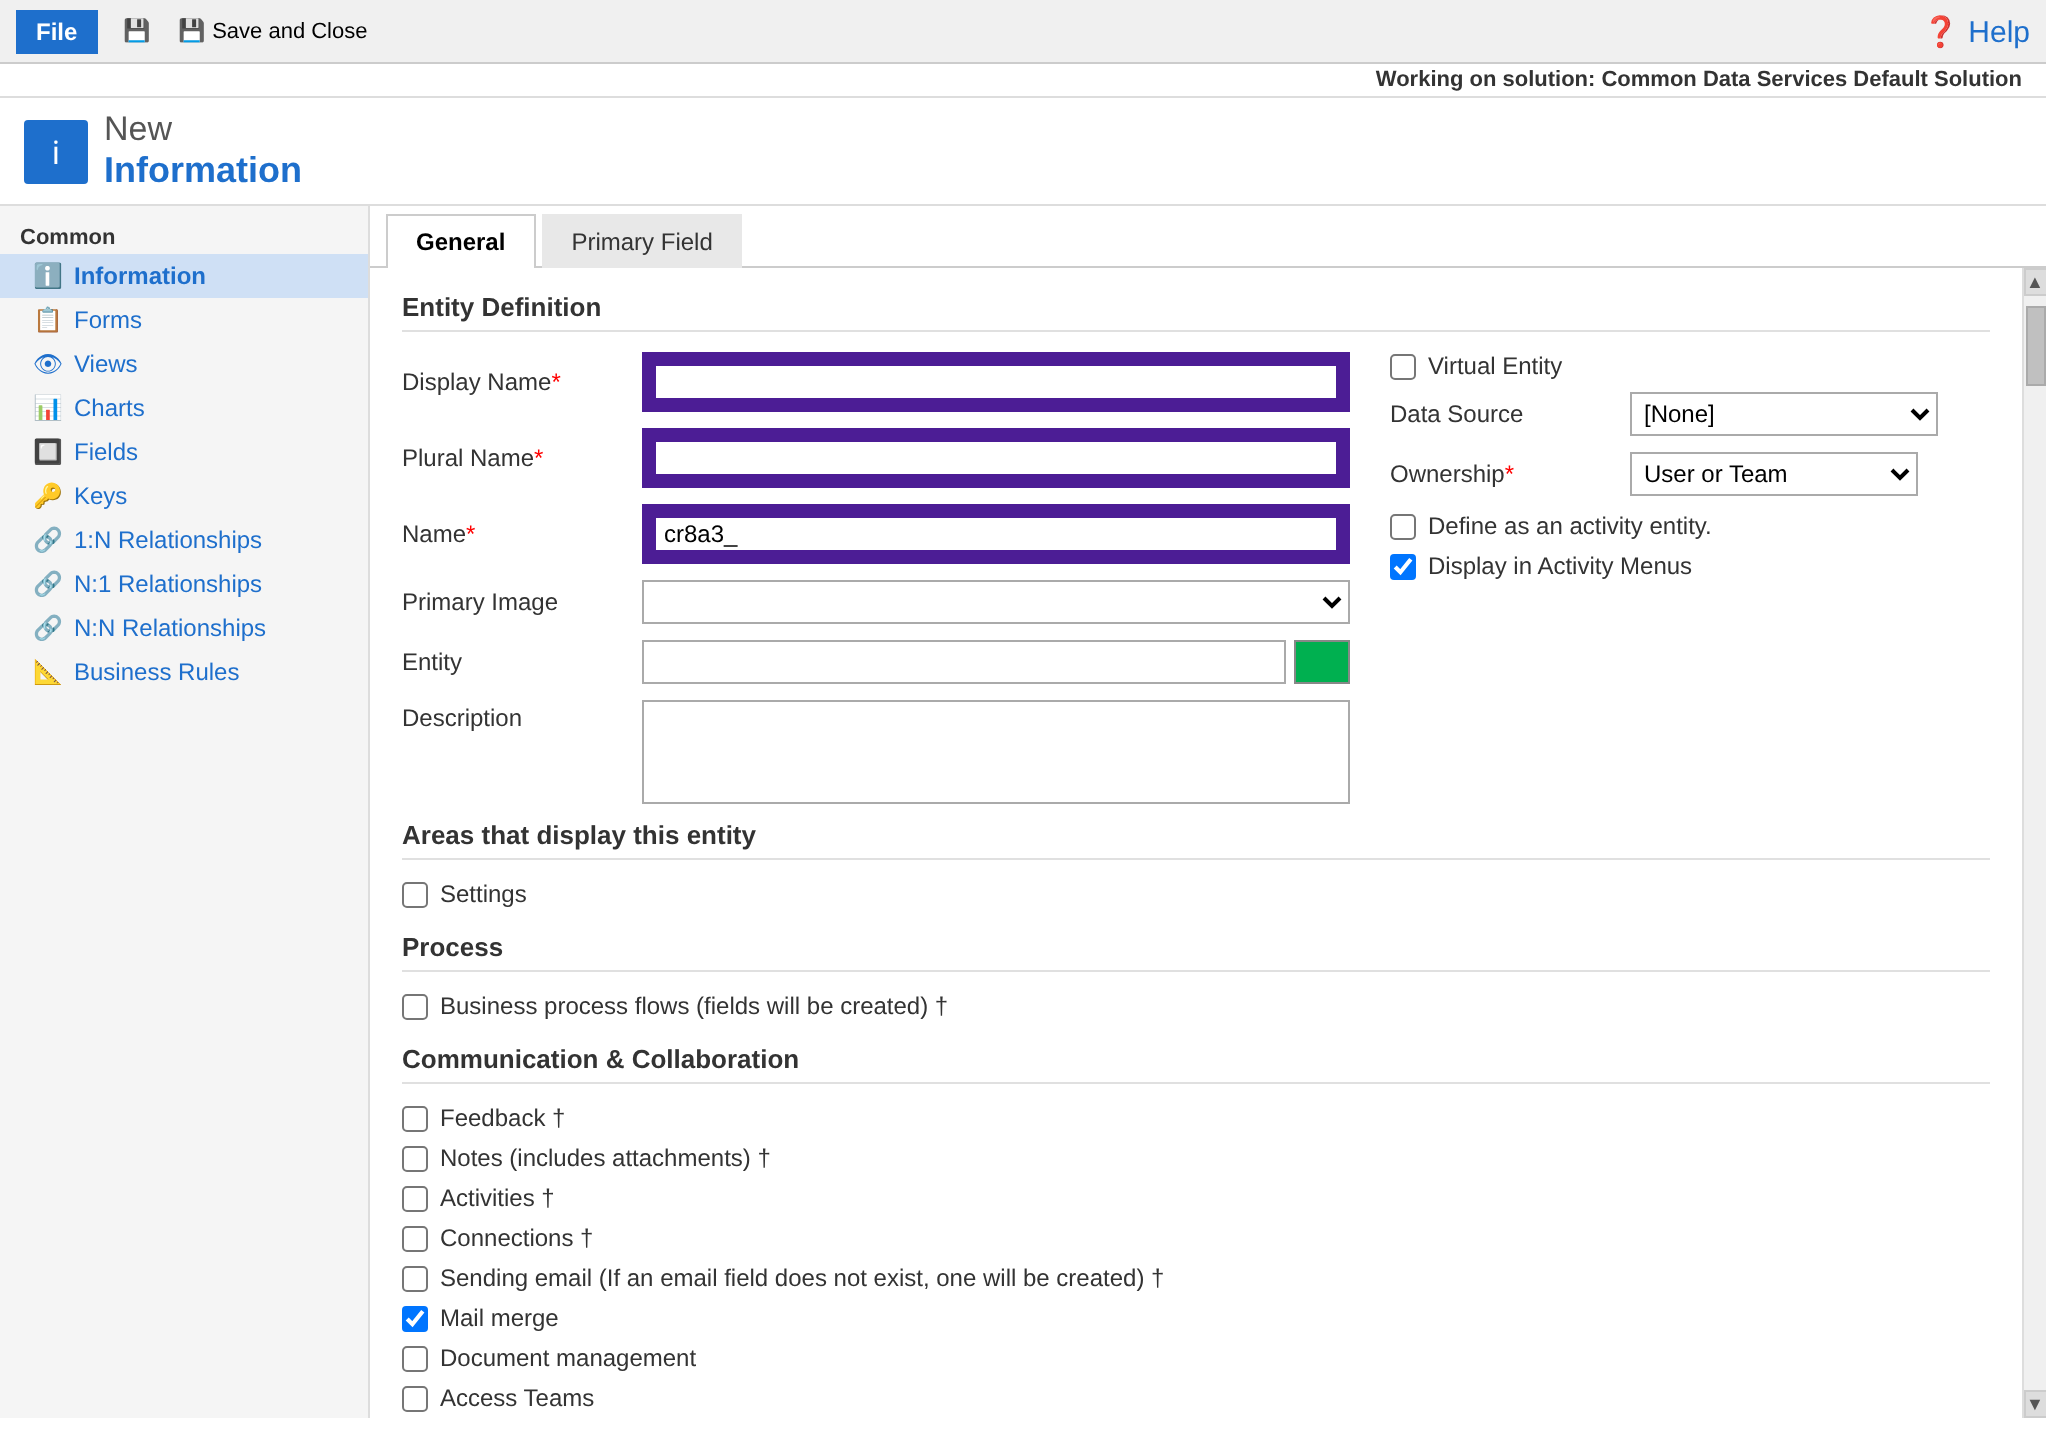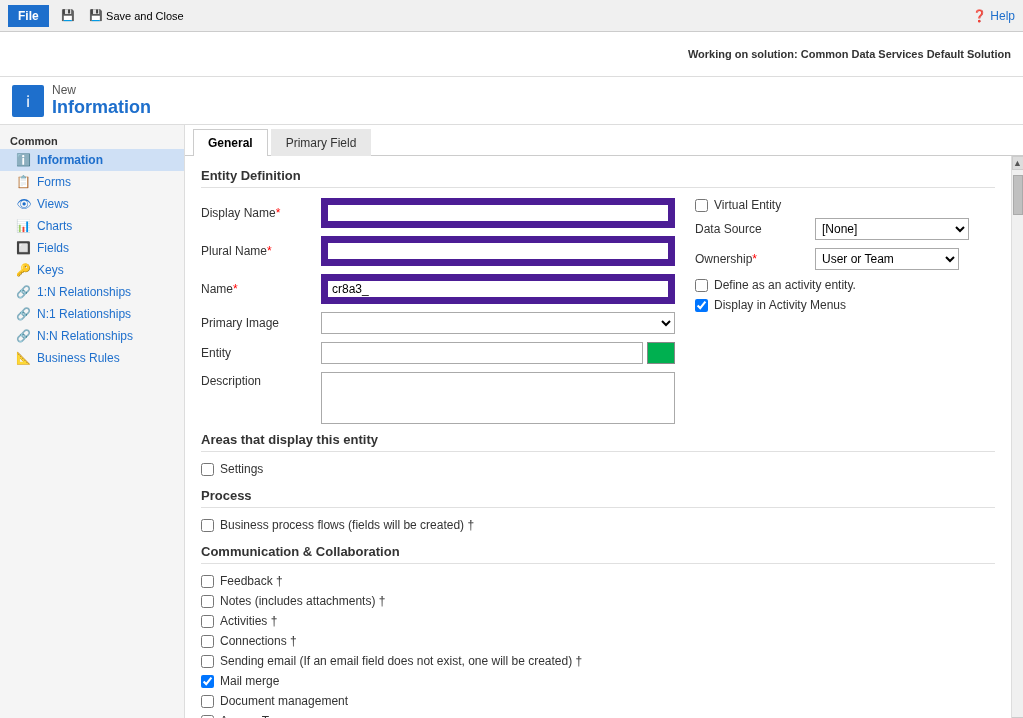--- a/index.html
+++ b/index.html
@@ -13,41 +13,41 @@
     }
     .file-btn {
       background: #1e6fcc; color: #fff; border: none; padding: 4px 10px;
       font-size: 12px; cursor: pointer; font-weight: bold;
     }
     .top-bar-icons { display: flex; gap: 4px; align-items: center; }
     .icon-btn {
       background: none; border: 1px solid transparent; cursor: pointer;
       padding: 2px 4px; font-size: 11px; display: flex; align-items: center; gap: 3px;
     }
-    .help-link { margin-left: auto; color: #1e6fcc; font-size: 12px; cursor: pointer; text-decoration: none; }
+    .help-link { margin-left: auto; color: #1e6fcc; font-size: 15px; cursor: pointer; text-decoration: none; }
 
     
     .solution-bar {
       background: #fff; border-bottom: 1px solid #ddd;
-      padding: 16px 12px; text-align: right; font-size: 11px; color: #333;
+      padding: 2px 12px; text-align: right; font-size: 11px; color: #333;
       font-weight: bold;
     }
 
     
     .page-header {
       background: #fff; padding: 6px 12px 6px 12px;
       border-bottom: 1px solid #ddd; display: flex; align-items: center; gap: 8px;
     }
     .page-header-icon {
       width: 32px; height: 32px; background: #1e6fcc;
       border-radius: 2px; display: flex; align-items: center; justify-content: center;
       color: white; font-size: 16px;
     }
     .page-header-text { display: flex; flex-direction: column; }
-    .page-header-new { font-size: 12px; color: #555; }
+    .page-header-new { font-size: 17px; color: #555; }
     .page-header-title { font-size: 18px; font-weight: bold; color: #1e6fcc; }
 
     
     .main-layout { display: flex; height: calc(718px - 32px - 28px - 52px); overflow: hidden; }
 
     
     .sidebar {
       width: 185px; min-width: 185px; background: #f5f5f5;
       border-right: 1px solid #ddd; overflow-y: auto; padding: 6px 0;
     }

